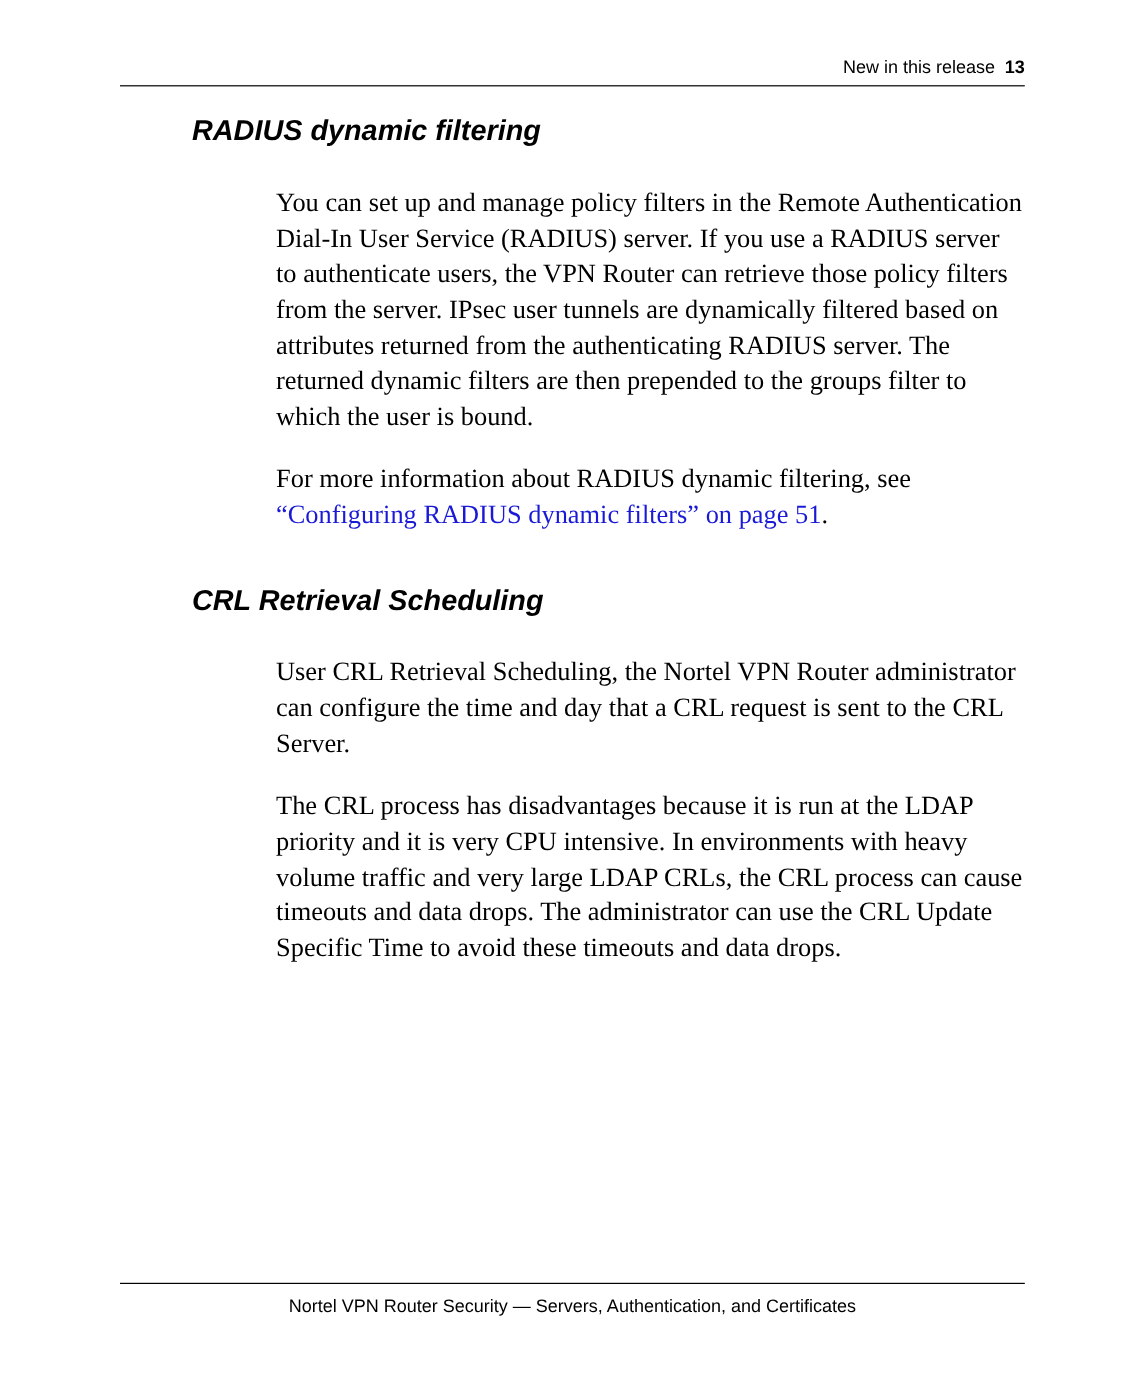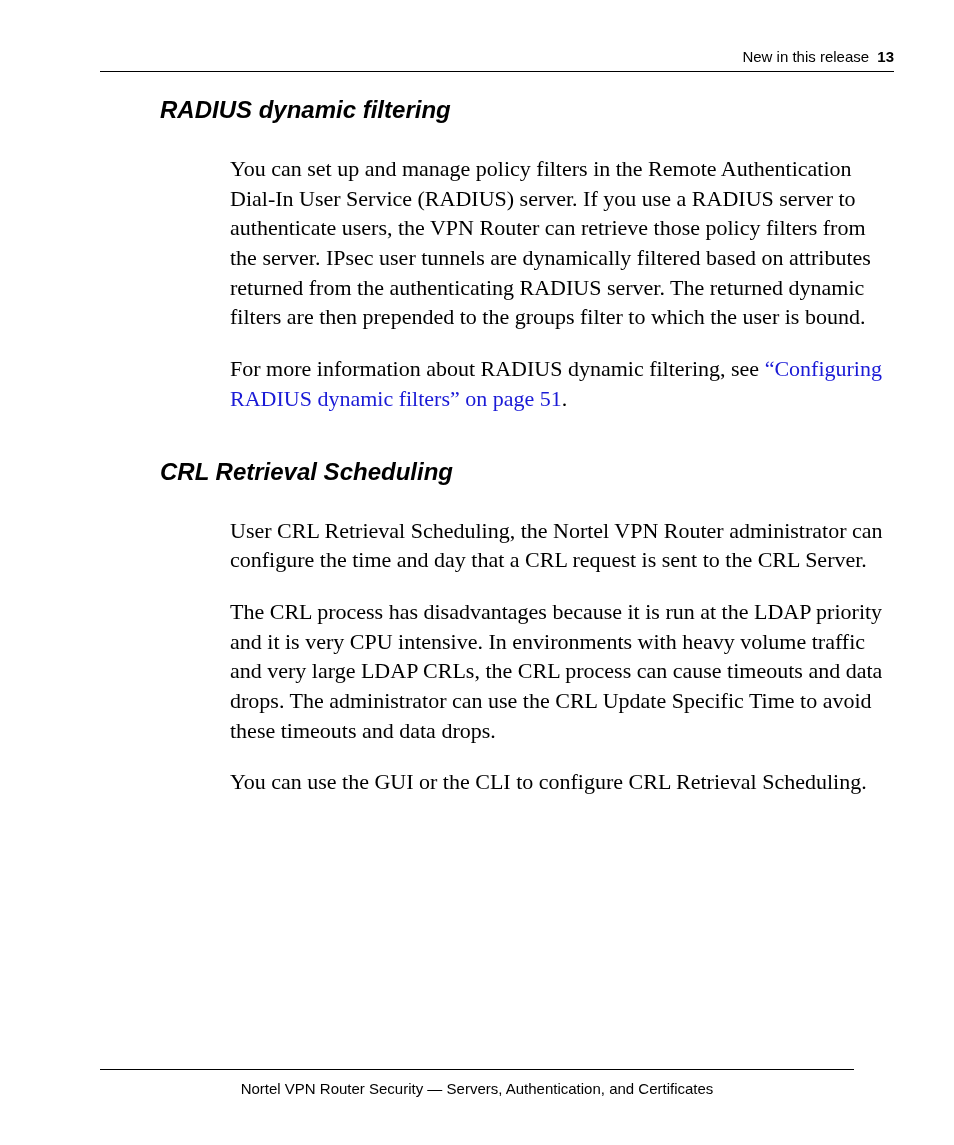--- a/index.html
+++ b/index.html
@@ -10,21 +10,21 @@
     color: #000;
     width: 954px;
     height: 1145px;
     position: relative;
     box-sizing: border-box;
   }
   .page {
     position: relative;
     width: 954px;
     height: 1145px;
-    padding: 48px 60px 0 100px;
+    padding: 48px 100px 0 100px;
     box-sizing: border-box;
   }
   .running-head {
     text-align: right;
     font-family: Arial, Helvetica, sans-serif;
     font-size: 15px;
     margin-bottom: 6px;
   }
   .running-head .page-no {
     font-weight: 700;
@@ -93,21 +93,20 @@
       <p class="para">You can set up and manage policy filters in the Remote Authentication Dial-In User Service (RADIUS) server. If you use a RADIUS server to authenticate users, the VPN Router can retrieve those policy filters from the server. IPsec user tunnels are dynamically filtered based on attributes returned from the authenticating RADIUS server. The returned dynamic filters are then prepended to the groups filter to which the user is bound.</p>
       <p class="para">
         <span>For more information about RADIUS dynamic filtering, see </span><a href="#" class="link">“Configuring RADIUS dynamic filters” on page 51</a><span>.</span>
       </p>
     </div>
 
     <div class="h2" style="margin-top:44px">CRL Retrieval Scheduling</div>
     <div class="body-indent">
       <p class="para">User CRL Retrieval Scheduling, the Nortel VPN Router administrator can configure the time and day that a CRL request is sent to the CRL Server.</p>
       <p class="para">The CRL process has disadvantages because it is run at the LDAP priority and it is very CPU intensive. In environments with heavy volume traffic and very large LDAP CRLs, the CRL process can cause timeouts and data drops. The administrator can use the CRL Update Specific Time to avoid these timeouts and data drops.</p>
-      <p class="para">You can use the GUI or the CLI to configure CRL Retrieval Scheduling.</p>
     </div>
 
   </div>
 
   <div class="footer">
     <hr class="foot-rule">
     <div class="footer-text">Nortel VPN Router Security — Servers, Authentication, and Certificates</div>
   </div>
 
 </div>

